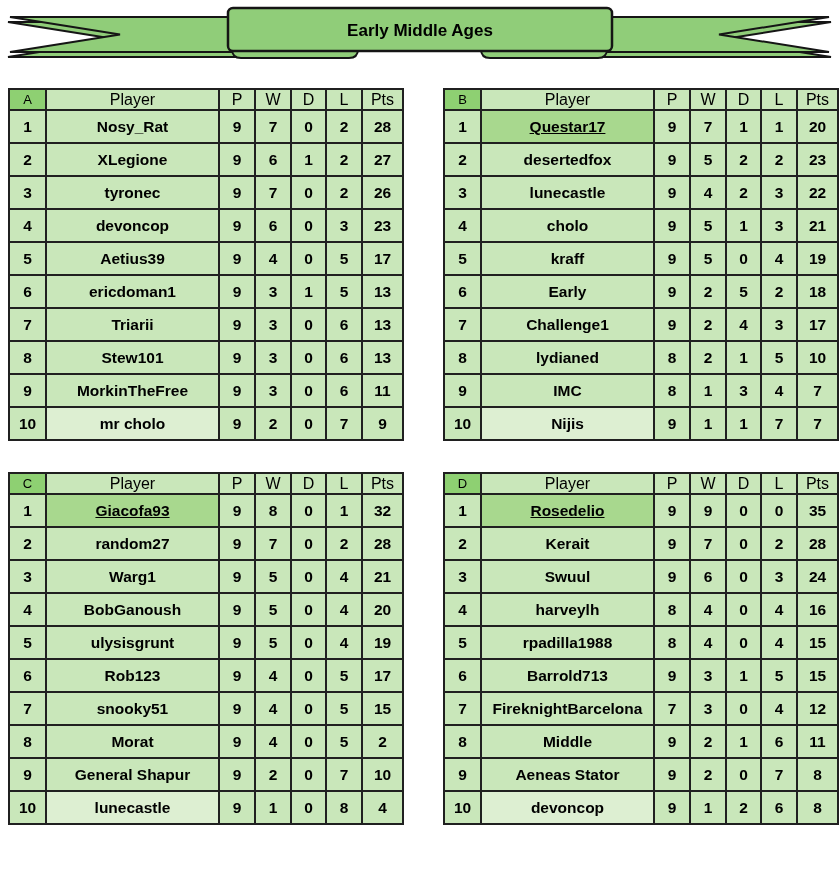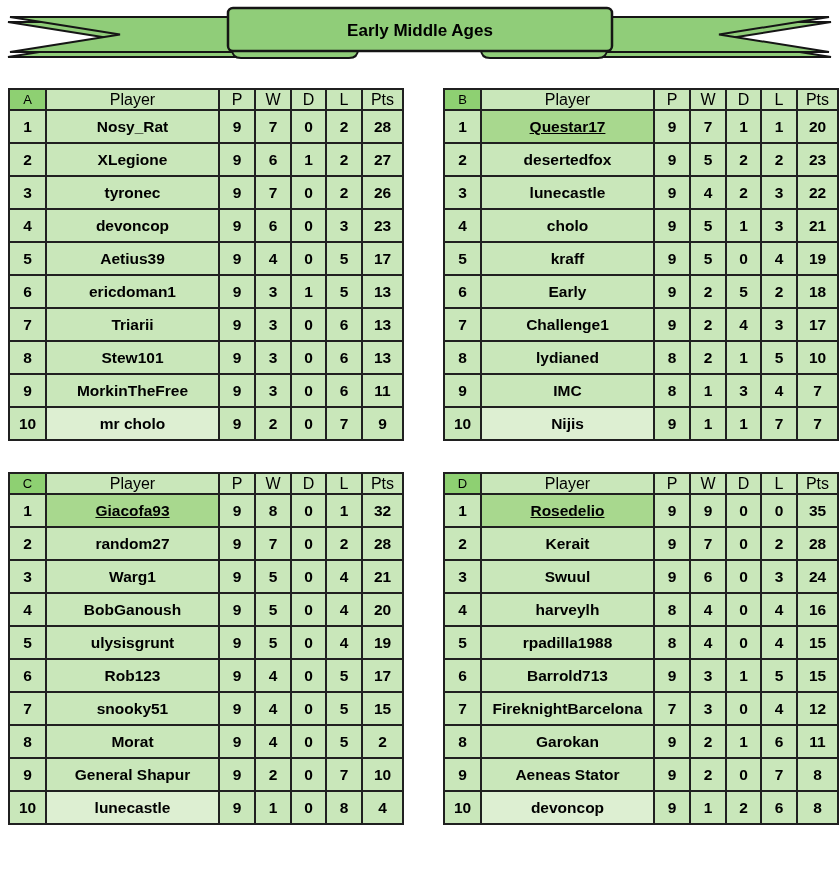--- a/index.html
+++ b/index.html
@@ -495,21 +495,21 @@
           <td class="rank">7</td>
           <td class="player">FireknightBarcelona</td>
           <td class="stat">7</td>
           <td class="stat">3</td>
           <td class="stat">0</td>
           <td class="stat">4</td>
           <td class="stat">12</td>
         </tr>
         <tr>
           <td class="rank">8</td>
-          <td class="player">Garokan</td>
+          <td class="player">Middle</td>
           <td class="stat">9</td>
           <td class="stat">2</td>
           <td class="stat">1</td>
           <td class="stat">6</td>
           <td class="stat">11</td>
         </tr>
         <tr>
           <td class="rank">9</td>
           <td class="player">Aeneas Stator</td>
           <td class="stat">9</td>

